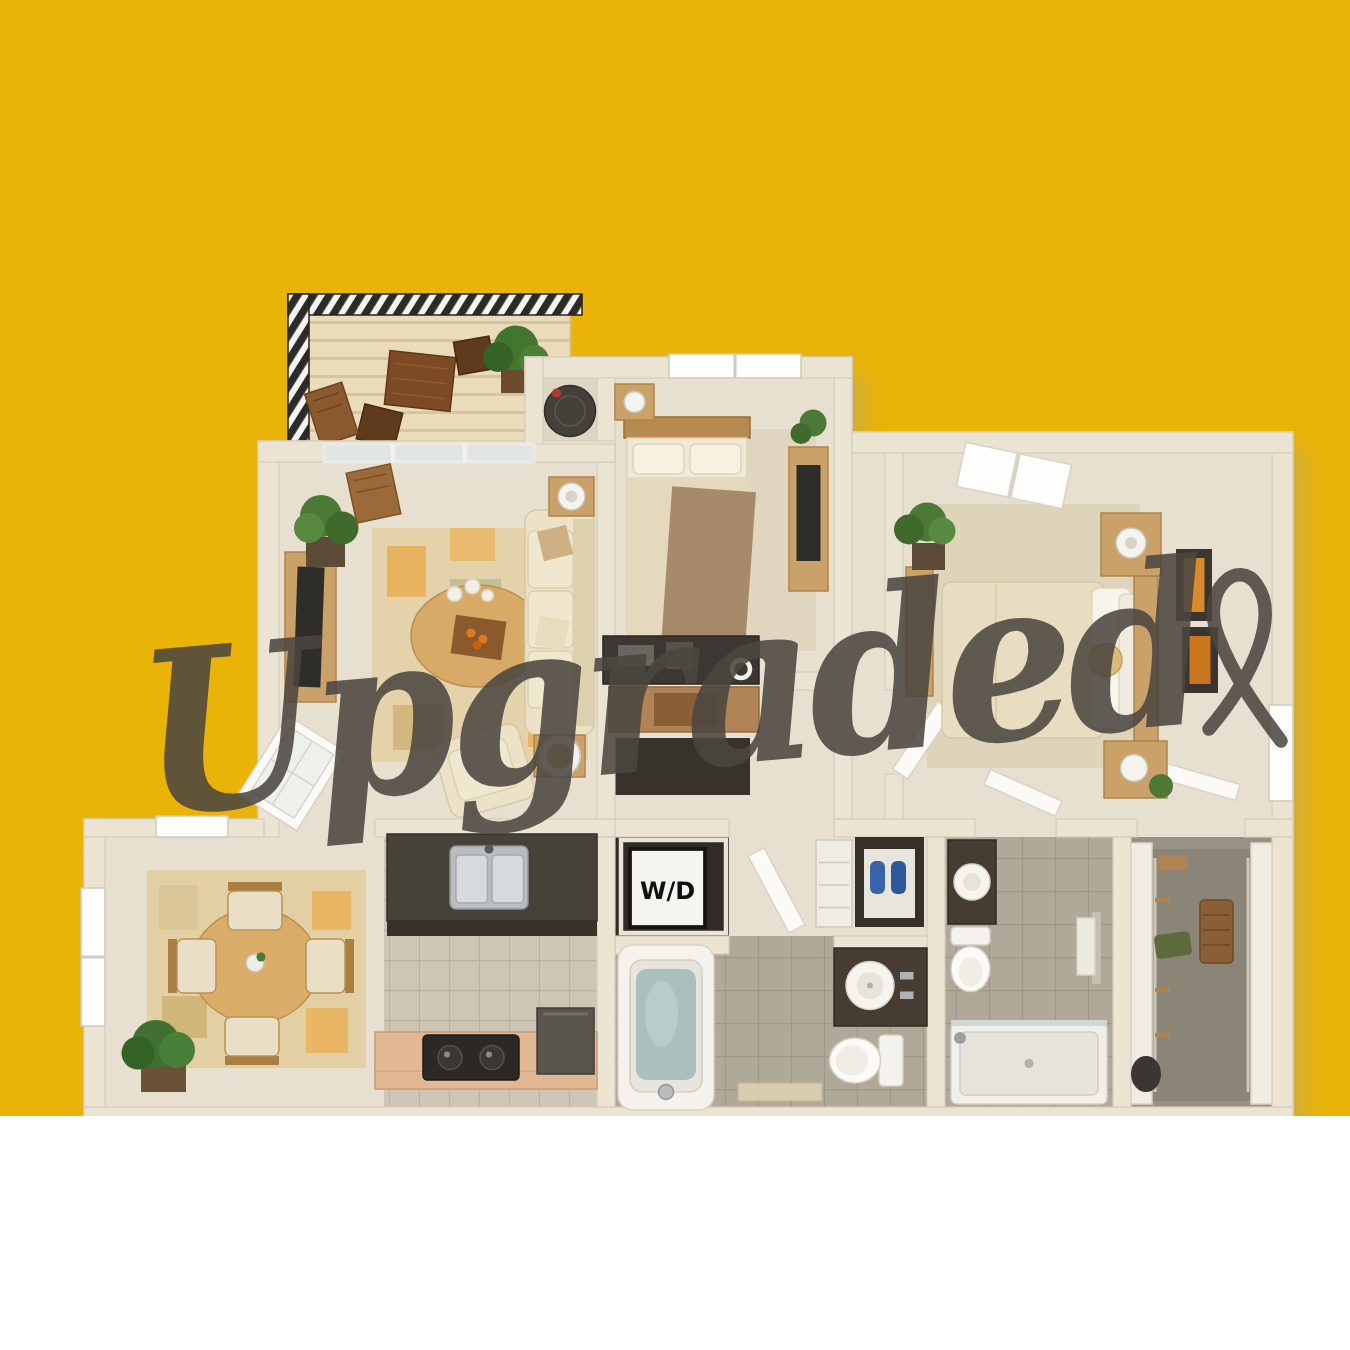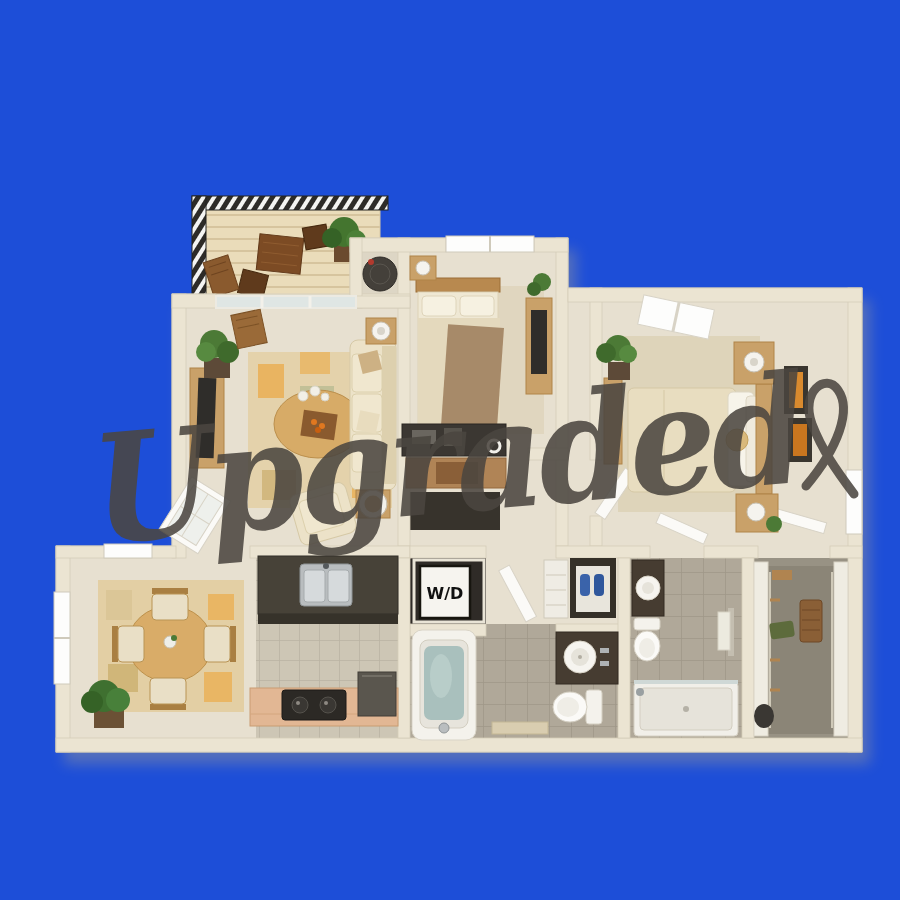--- a/index.html
+++ b/index.html
@@ -1,16 +1,16 @@
 <!DOCTYPE html>
 <html><head>
 <meta charset="utf-8">
 <style>
   html,body{margin:0;padding:0;background:#fff;}
-  .stage{position:relative;width:900px;height:900px;background:#1d4ed8;overflow:hidden;
+  .stage{position:relative;width:900px;height:744px;background:#eab308;overflow:hidden;
          font-family:"DejaVu Sans",sans-serif;}
   svg{position:absolute;left:0;top:0;}
   .wm-text{font-family:"DejaVu Serif",serif;font-style:italic;font-weight:bold;letter-spacing:-6px;}
   .wd-text{font-family:"DejaVu Sans",sans-serif;font-weight:bold;}
 </style>
 </head>
 <body>
 
 <div class="stage">
 <svg width="900" height="900" viewBox="0 0 900 900">

